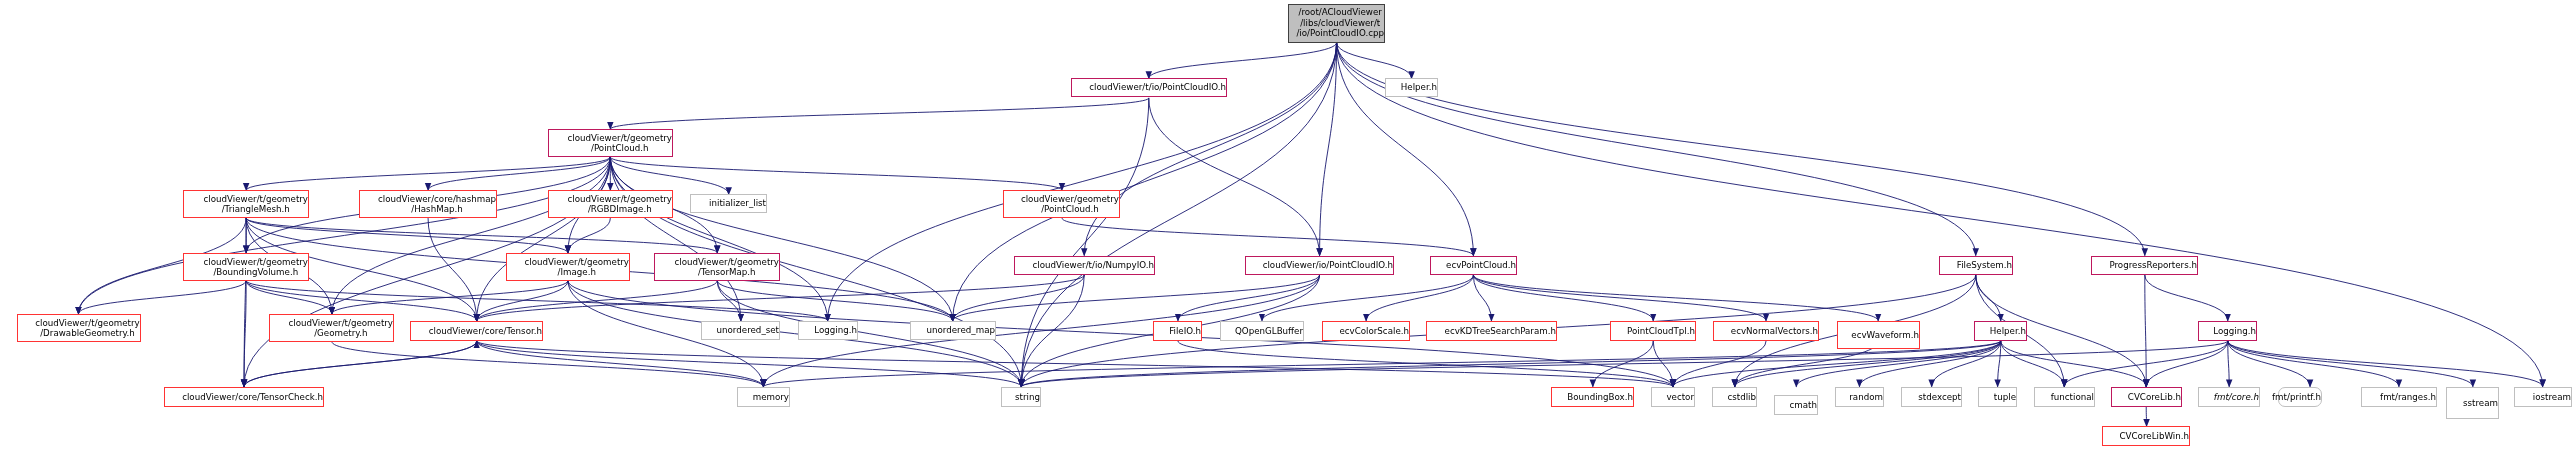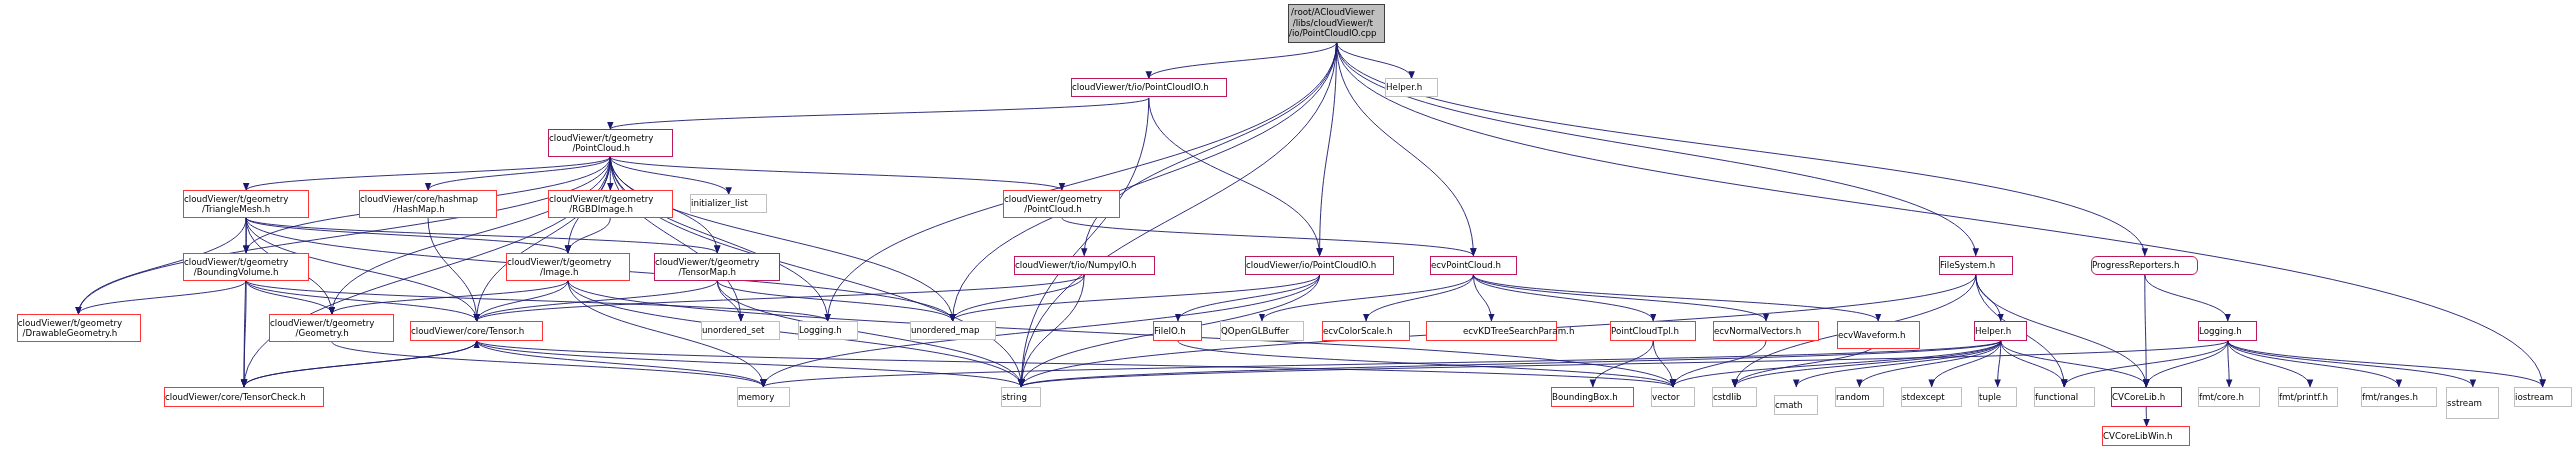--- a/index.html
+++ b/index.html
@@ -1,20 +1,20 @@
 <!DOCTYPE html>
 <html style="font-size:11px"><head>
 <meta charset="utf-8">
 <style>
   html, body { margin: 0; padding: 0; background: #ffffff; }
   body { width: 2576px; height: 450px; position: relative; overflow: hidden;
          font-family: "DejaVu Sans", sans-serif; }
   #graph { position: absolute; left: 0; top: 0; width: 2576px; height: 450px; }
   .node { position: absolute; box-sizing: border-box; display: flex; align-items: center;
-          justify-content: flex-start; text-align: center; font-size: 8.7px; line-height: 10.4px;
+          justify-content: flex-end; text-align: center; font-size: 8.7px; line-height: 10.4px;
           color: #000; background: #fff; white-space: pre; cursor: pointer; }
   .node.black { border: 1px solid #be185d; }
   .node.red { border: 1px solid #ff3333; }
   .node.grey { border: 1px solid #bfbfbf; cursor: default; }
   .node.root { border: 1px solid #404040; background: #bfbfbf; cursor: default; }
   svg#edges { position: absolute; left: 0; top: 0; }
 </style>
 </head>
 <body>
 
@@ -151,21 +151,21 @@
       <div class="node red" style="left: 183px; top: 253px; width: 126px; height: 28px;"><span>cloudViewer/t/geometry
 /BoundingVolume.h</span></div>
       <div class="node red" style="left: 506px; top: 253px; width: 124px; height: 28px;"><span>cloudViewer/t/geometry
 /Image.h</span></div>
       <div class="node black" style="left: 654px; top: 253px; width: 126px; height: 28px;"><span>cloudViewer/t/geometry
 /TensorMap.h</span></div>
       <div class="node black" style="left: 1014px; top: 256px; width: 141px; height: 19.4px;"><span>cloudViewer/t/io/NumpyIO.h</span></div>
       <div class="node black" style="left: 1245px; top: 256px; width: 149px; height: 19.4px;"><span>cloudViewer/io/PointCloudIO.h</span></div>
       <div class="node black" style="left: 1430px; top: 256px; width: 87px; height: 19.4px;"><span>ecvPointCloud.h</span></div>
       <div class="node black" style="left: 1939px; top: 256px; width: 74px; height: 19.4px;"><span>FileSystem.h</span></div>
-      <div class="node black" style="left: 2091px; top: 256px; width: 107px; height: 19.4px; border-radius: 6px;"><span>ProgressReporters.h</span></div>
+      <div class="node black" style="left: 2091px; top: 256px; width: 107px; height: 19.4px;"><span>ProgressReporters.h</span></div>
       <div class="node red" style="left: 16.7px; top: 314px; width: 124px; height: 28px;"><span>cloudViewer/t/geometry
 /DrawableGeometry.h</span></div>
       <div class="node red" style="left: 269px; top: 314px; width: 125px; height: 28px;"><span>cloudViewer/t/geometry
 /Geometry.h</span></div>
       <div class="node red" style="left: 410px; top: 321px; width: 133px; height: 20px;"><span>cloudViewer/core/Tensor.h</span></div>
       <div class="node grey" style="left: 701px; top: 321px; width: 79px; height: 19px;"><span>unordered_set</span></div>
       <div class="node grey" style="left: 798px; top: 321px; width: 60px; height: 19px;"><span>Logging.h</span></div>
       <div class="node grey" style="left: 910px; top: 321px; width: 86px; height: 19px;"><span>unordered_map</span></div>
       <div class="node red" style="left: 1153px; top: 321px; width: 49px; height: 20px;"><span>FileIO.h</span></div>
       <div class="node grey" style="left: 1220px; top: 321px; width: 84px; height: 20px;"><span>QOpenGLBuffer</span></div>
@@ -181,21 +181,21 @@
       <div class="node grey" style="left: 1001px; top: 387px; width: 40px; height: 20px;"><span>string</span></div>
       <div class="node red" style="left: 1551px; top: 387px; width: 83px; height: 20px;"><span>BoundingBox.h</span></div>
       <div class="node grey" style="left: 1651px; top: 387px; width: 44px; height: 20px;"><span>vector</span></div>
       <div class="node grey" style="left: 1712px; top: 387px; width: 45px; height: 20px;"><span>cstdlib</span></div>
       <div class="node grey" style="left: 1774px; top: 395px; width: 44px; height: 20px;"><span>cmath</span></div>
       <div class="node grey" style="left: 1835px; top: 387px; width: 49px; height: 20px;"><span>random</span></div>
       <div class="node grey" style="left: 1901px; top: 387px; width: 61px; height: 20px;"><span>stdexcept</span></div>
       <div class="node grey" style="left: 1978px; top: 387px; width: 39px; height: 20px;"><span>tuple</span></div>
       <div class="node grey" style="left: 2034px; top: 387px; width: 61px; height: 20px;"><span>functional</span></div>
       <div class="node black" style="left: 2111px; top: 387px; width: 71px; height: 20px;"><span>CVCoreLib.h</span></div>
-      <div class="node grey" style="left: 2198px; top: 387px; width: 62px; height: 20px;"><span>fmt/core.h</span></div>
-      <div class="node grey" style="left: 2278px; top: 387px; width: 60px; height: 20px;"><span>fmt/printf.h</span></div>
+      <div class="node grey" style="left: 2198px; top: 387px; width: 62px; height: 20px; font-style: italic;"><span>fmt/core.h</span></div>
+      <div class="node grey" style="left: 2278px; top: 387px; width: 44px; height: 20px; border-radius: 7px;"><span>fmt/printf.h</span></div>
       <div class="node grey" style="left: 2361px; top: 387px; width: 76px; height: 20px;"><span>fmt/ranges.h</span></div>
       <div class="node grey" style="left: 2446px; top: 387px; width: 53px; height: 32px;"><span>sstream</span></div>
       <div class="node grey" style="left: 2514px; top: 387px; width: 58px; height: 20px;"><span>iostream</span></div>
       <div class="node red" style="left: 2102px; top: 426px; width: 88px; height: 20px;"><span>CVCoreLibWin.h</span></div>
     </div>
 </div>
 
 
 </body></html>

